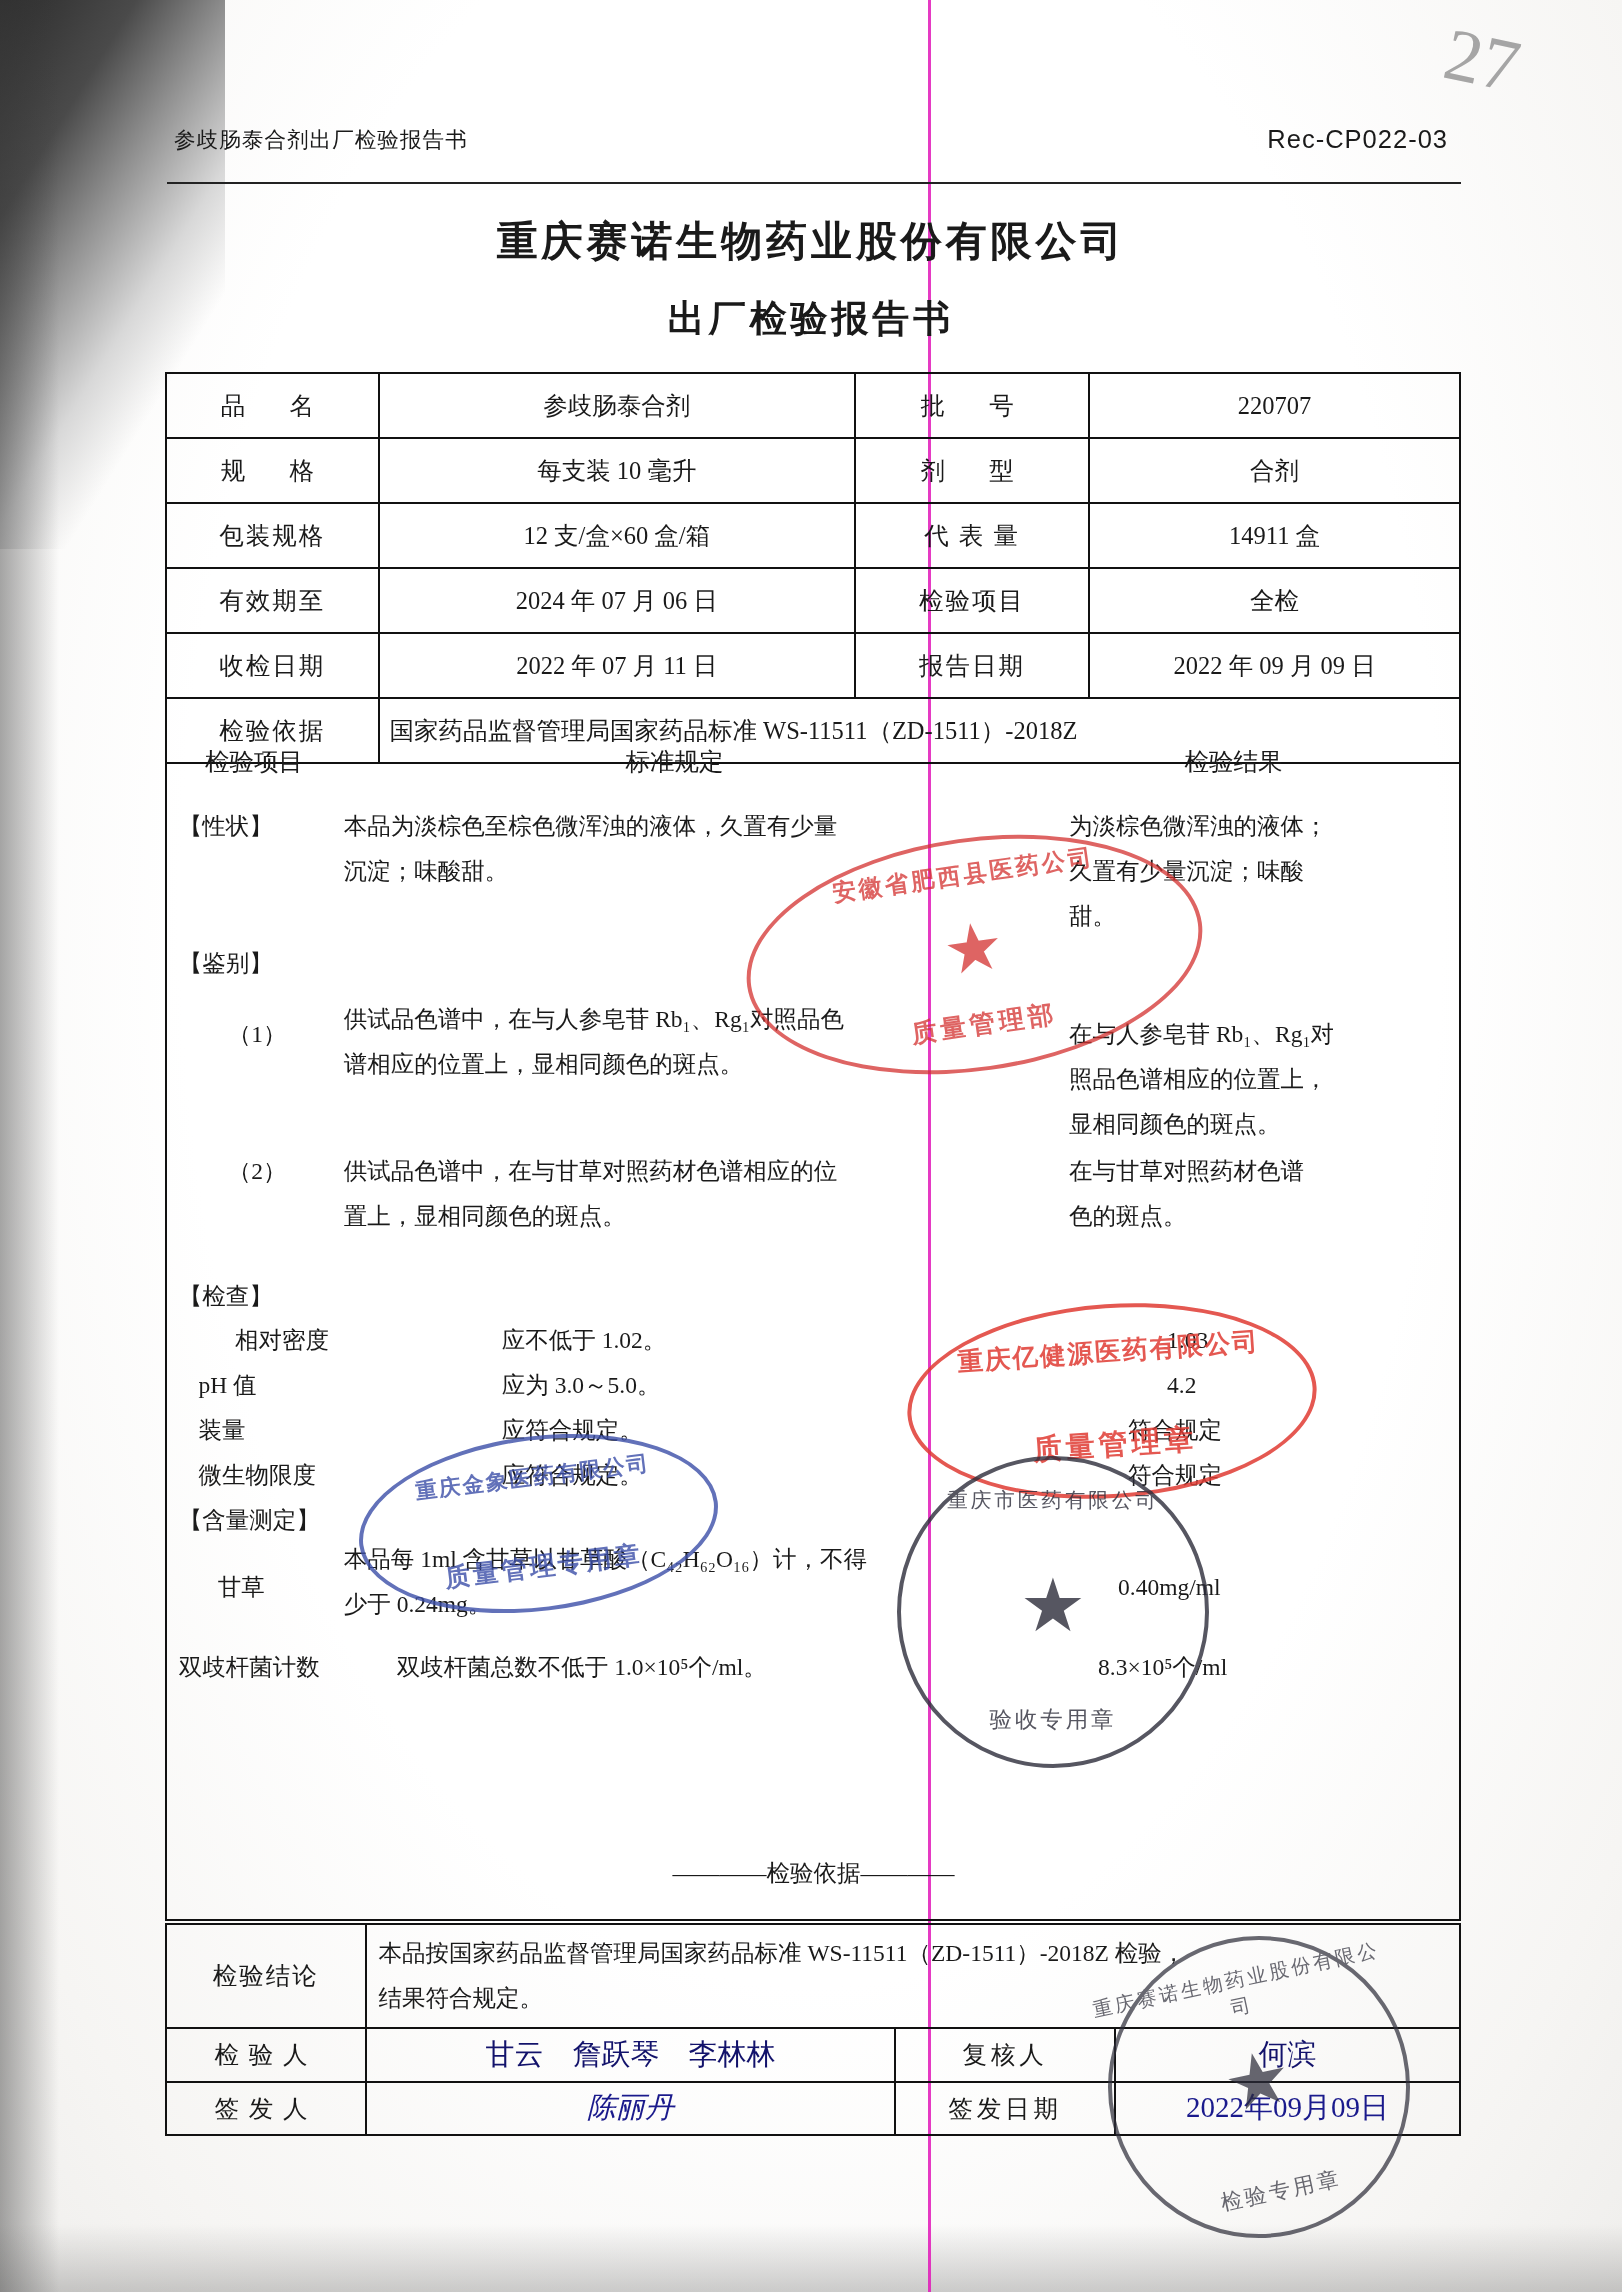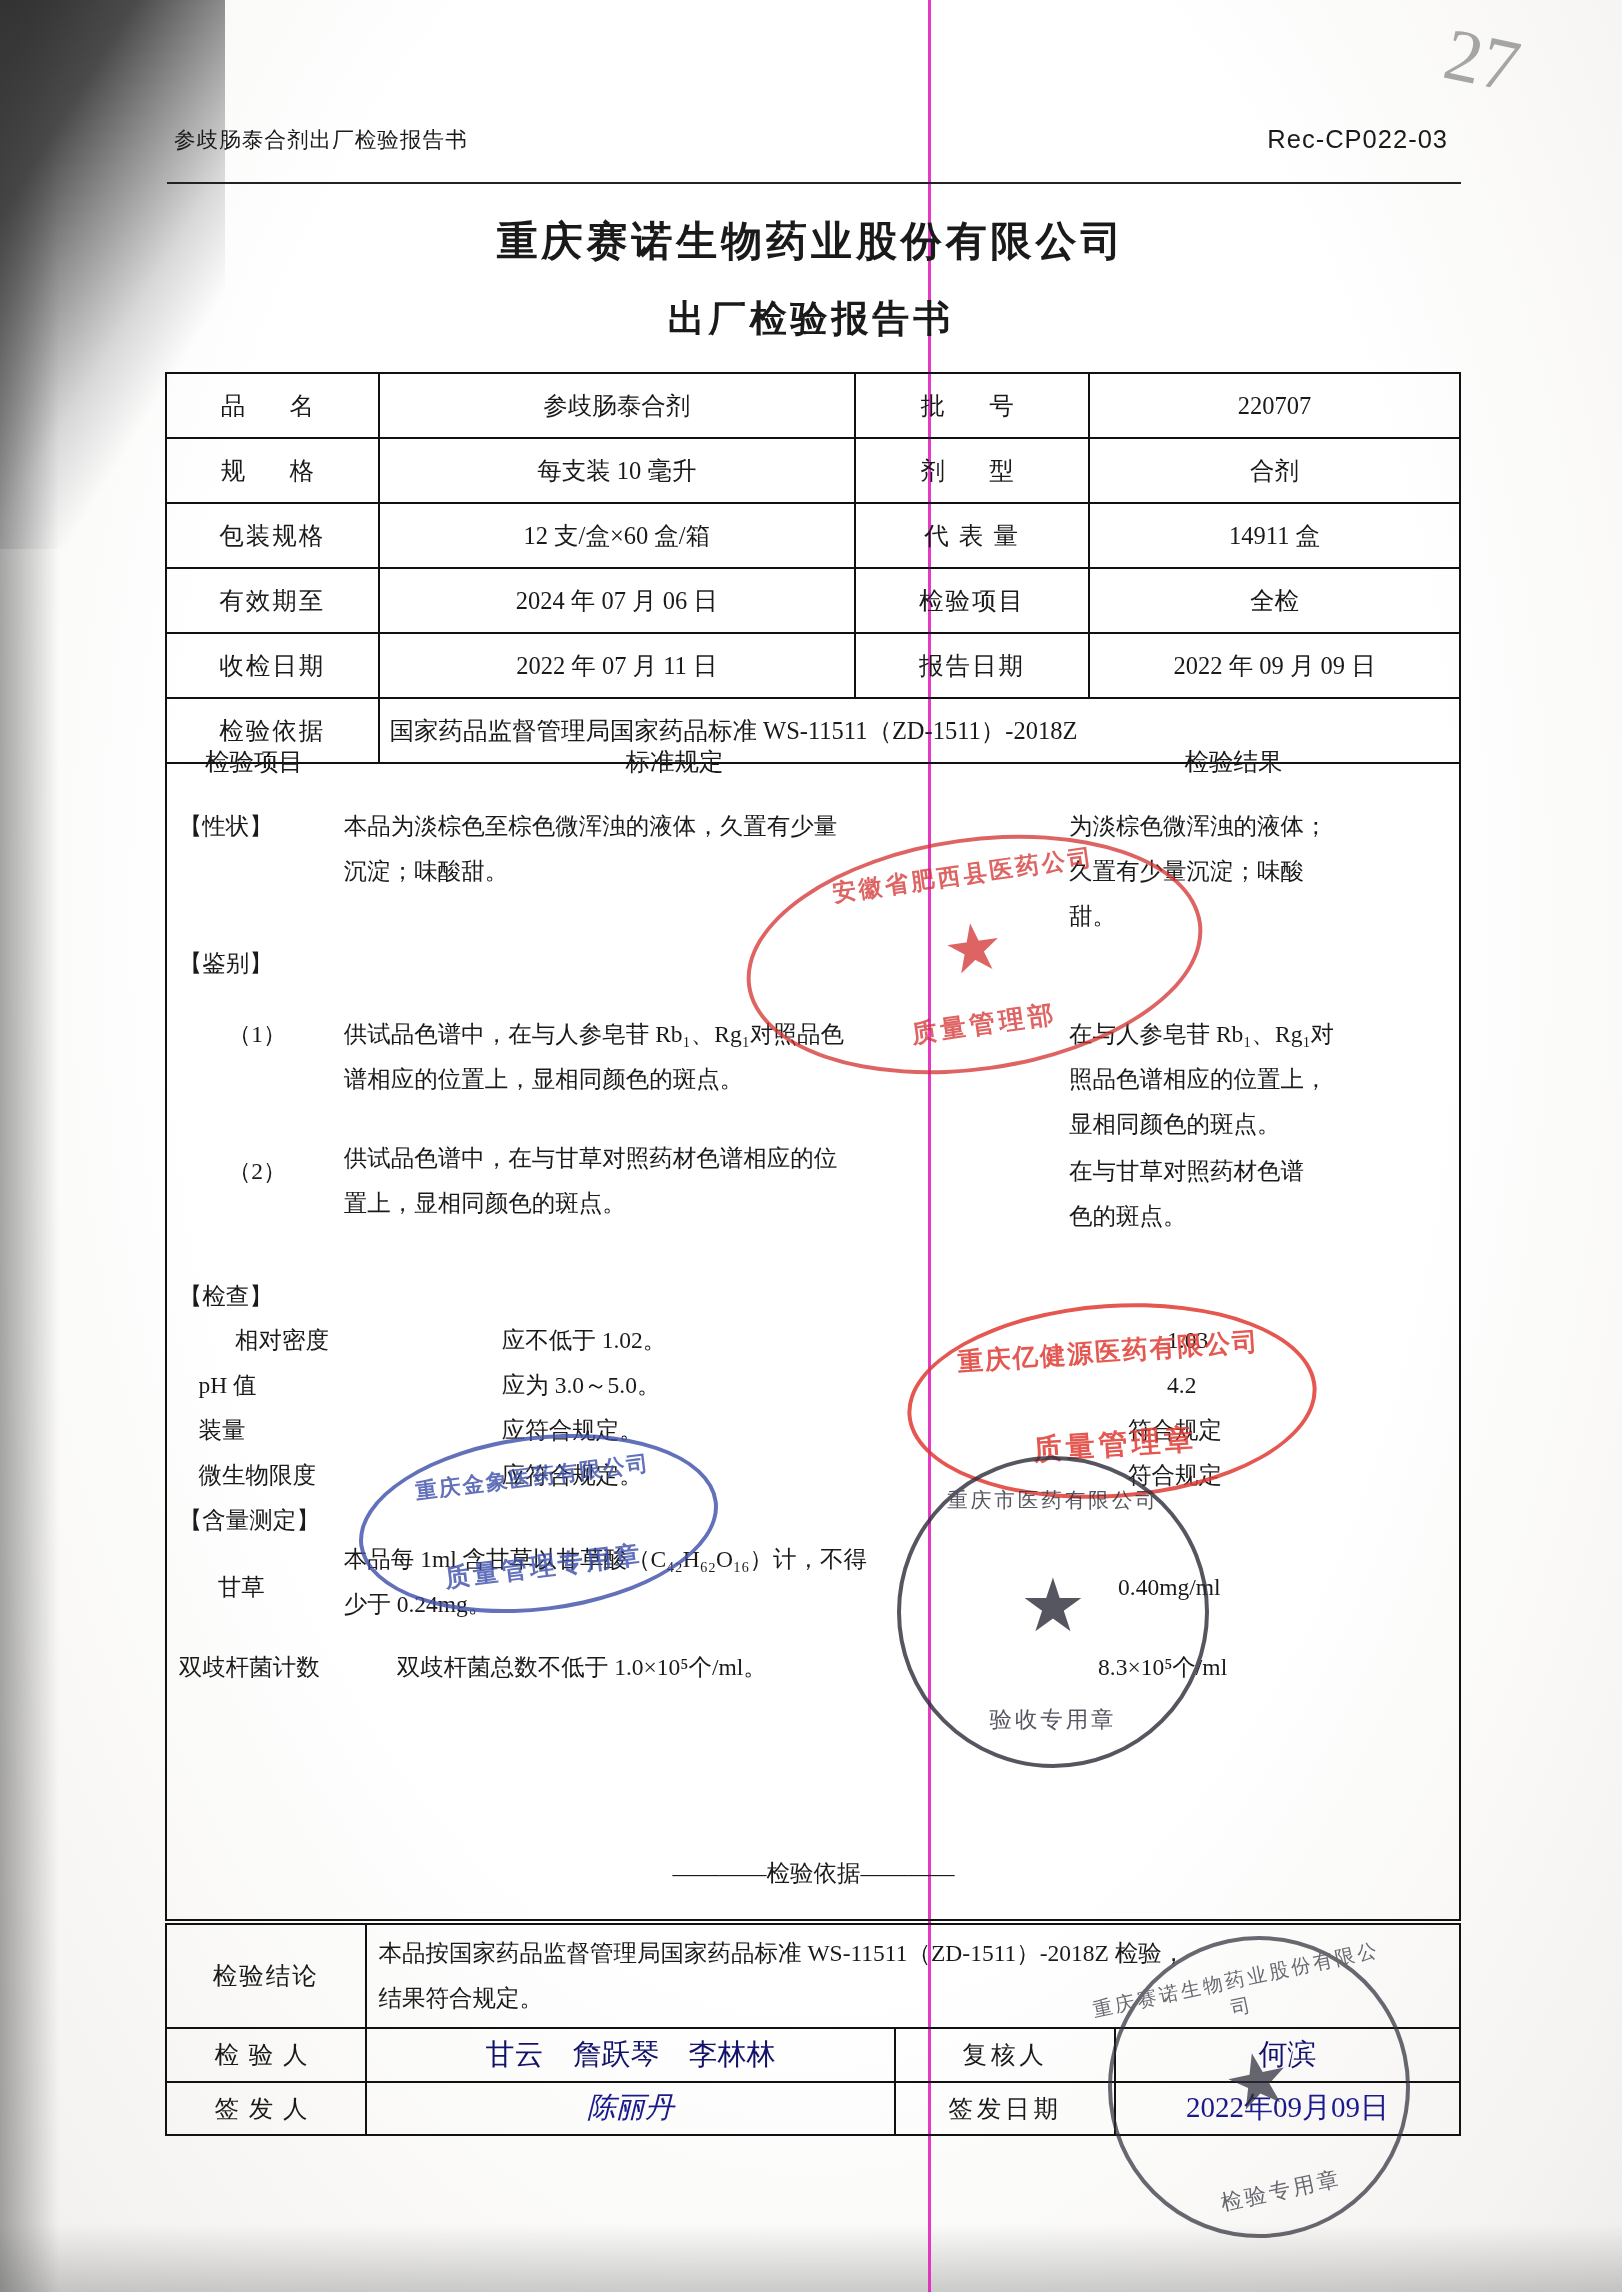--- a/index.html
+++ b/index.html
@@ -273,27 +273,27 @@
   <div class="stdcol">
     <div style="position:absolute;left:0;top:0;width:157px;">【性状】</div>
     <div style="position:absolute;left:165px;top:0;width:706px;">
       <div>本品为淡棕色至棕色微浑浊的液体，久置有少量</div>
       <div>沉淀；味酸甜。</div>
     </div>
 
     <div style="position:absolute;left:0;top:137px;width:196px;">【鉴别】</div>
 
     <div style="position:absolute;left:49px;top:208px;width:108px;">（1）</div>
-    <div style="position:absolute;left:165px;top:208px;width:716px;">
+    <div style="position:absolute;left:165px;top:193px;width:716px;">
       <div>供试品色谱中，在与人参皂苷 Rb₁、Rg₁对照品色</div>
       <div>谱相应的位置上，显相同颜色的斑点。</div>
     </div>
 
     <div style="position:absolute;left:49px;top:345px;width:108px;">（2）</div>
-    <div style="position:absolute;left:165px;top:332px;width:716px;">
+    <div style="position:absolute;left:165px;top:345px;width:716px;">
       <div>供试品色谱中，在与甘草对照药材色谱相应的位</div>
       <div>置上，显相同颜色的斑点。</div>
     </div>
 
     <div style="position:absolute;left:0;top:470px;">【检查】</div>
 
     <div style="position:absolute;left:19.6px;top:514px;width:167px;text-align:center;">相对密度</div>
     <div style="position:absolute;left:323px;top:514px;">应不低于 1.02。</div>
 
     <div style="position:absolute;left:19.6px;top:559px;width:167px;">pH 值</div>

